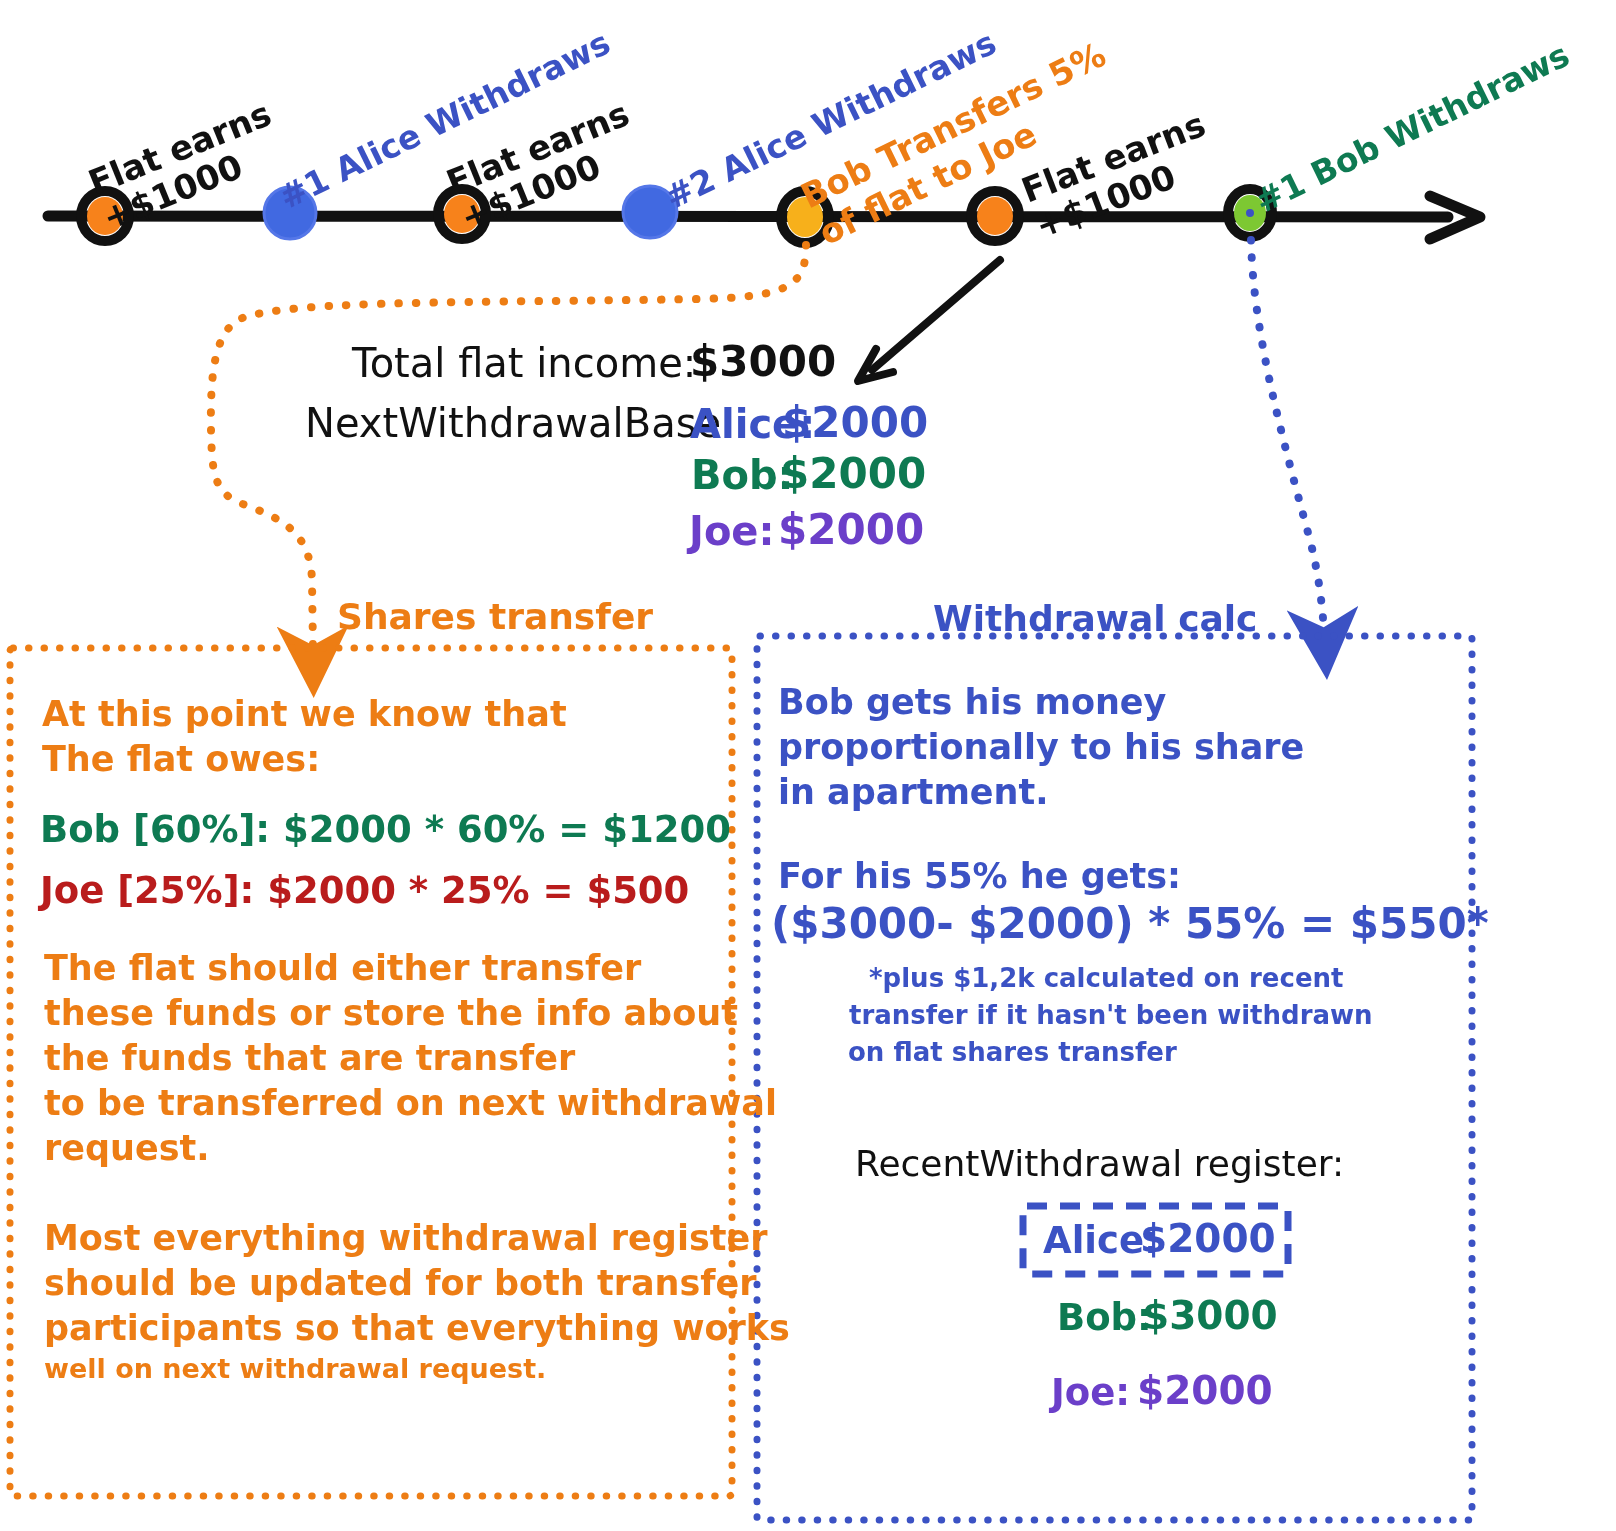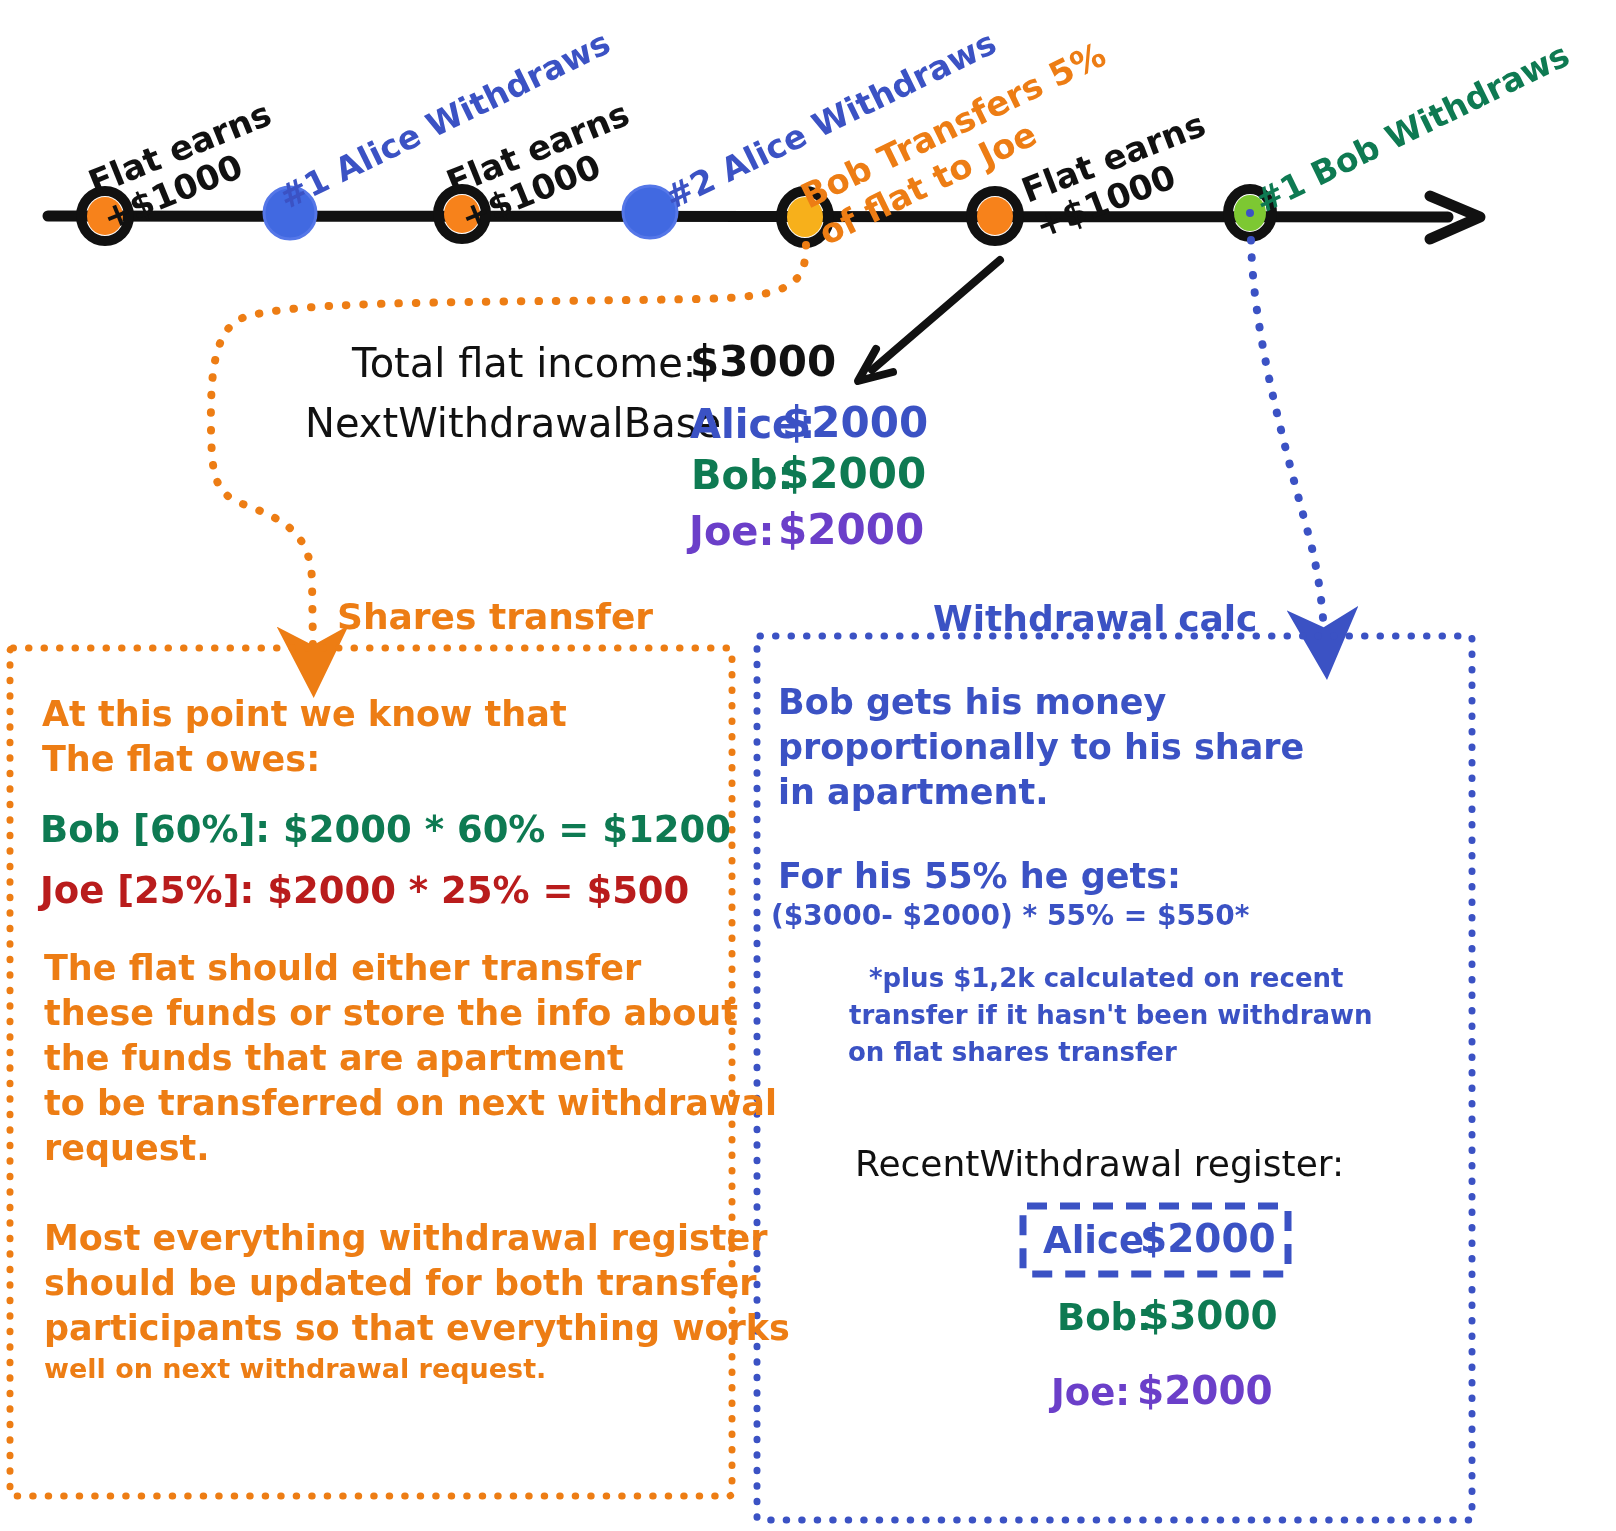--- a/index.html
+++ b/index.html
@@ -139,37 +139,37 @@
   <div class="boxtitle org" style="left:337px;top:596px;font-size:36px;">Shares transfer</div>
 
   <div class="bodyline org" style="left:42px;top:739px;font-size:35px;">The flat owes:</div>
   <div class="bodyline org" style="left:42px;top:694px;font-size:35px;">At this point we know that</div>
 
   <div class="bodyline grn" style="left:40px;top:808px;font-size:37px;">Bob [60%]: $2000 * 60% = $1200</div>
   <div class="bodyline mag" style="left:40px;top:869px;font-size:37px;">Joe [25%]: $2000 * 25% = $500</div>
 
   <div class="bodyline org" style="left:44px;top:948px;font-size:35px;">The flat should either transfer</div>
   <div class="bodyline org" style="left:44px;top:993px;font-size:35px;">these funds or store the info about</div>
-  <div class="bodyline org" style="left:44px;top:1038px;font-size:35px;">the funds that are apartment</div>
+  <div class="bodyline org" style="left:44px;top:1038px;font-size:35px;">the funds that are transfer</div>
   <div class="bodyline org" style="left:44px;top:1083px;font-size:35px;">to be transferred on next withdrawal</div>
   <div class="bodyline org" style="left:44px;top:1128px;font-size:35px;">request.</div>
 
   <div class="bodyline org" style="left:44px;top:1218px;font-size:35px;">Most everything withdrawal register</div>
   <div class="bodyline org" style="left:44px;top:1263px;font-size:35px;">should be updated for both transfer</div>
   <div class="bodyline org" style="left:44px;top:1308px;font-size:35px;">participants so that everything works</div>
   <div class="bodyline org" style="left:44px;top:1353px;font-size:27px;">well on next withdrawal request.</div>
 
   <div class="boxtitle blu" style="left:933px;top:598px;font-size:36px;">Withdrawal calc</div>
 
   <div class="bodyline blu" style="left:778px;top:682px;font-size:35px;">Bob gets his money</div>
   <div class="bodyline blu" style="left:778px;top:727px;font-size:35px;">proportionally to his share</div>
   <div class="bodyline blu" style="left:778px;top:772px;font-size:35px;">in apartment.</div>
 
   <div class="bodyline blu" style="left:778px;top:856px;font-size:35px;">For his 55% he gets:</div>
-  <div class="bodyline blu" style="left:771px;top:899px;font-size:28px;">($3000- $2000) * 55% = $550*</div>
+  <div class="bodyline blu" style="left:771px;top:899px;font-size:42px;">($3000- $2000) * 55% = $550*</div>
 
   <div class="bodyline blu" style="left:869px;top:963px;font-size:26px;">*plus $1,2k calculated on recent</div>
   <div class="bodyline blu" style="left:849px;top:1000px;font-size:26px;">transfer if it hasn't been withdrawn</div>
   <div class="bodyline blu" style="left:848px;top:1037px;font-size:26px;">on flat shares transfer</div>
 
   <div class="bodyline blk" style="left:855px;top:1143px;font-size:36px;font-weight:400;">RecentWithdrawal register:</div>
 
   <div class="txt blu" style="left:1043px;top:1219px;font-size:37px;font-weight:700;">Alice:</div>
   <div class="txt blu" style="left:1140px;top:1216px;font-size:39px;font-weight:700;">$2000</div>
 

